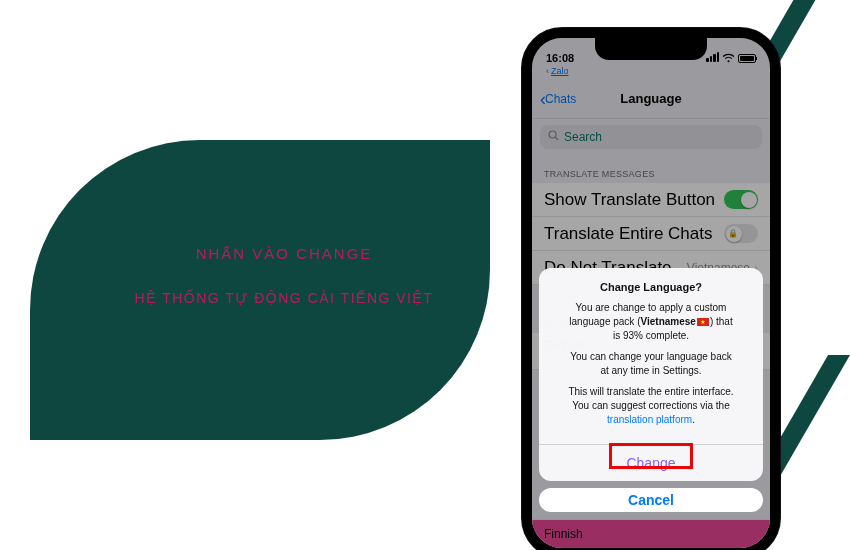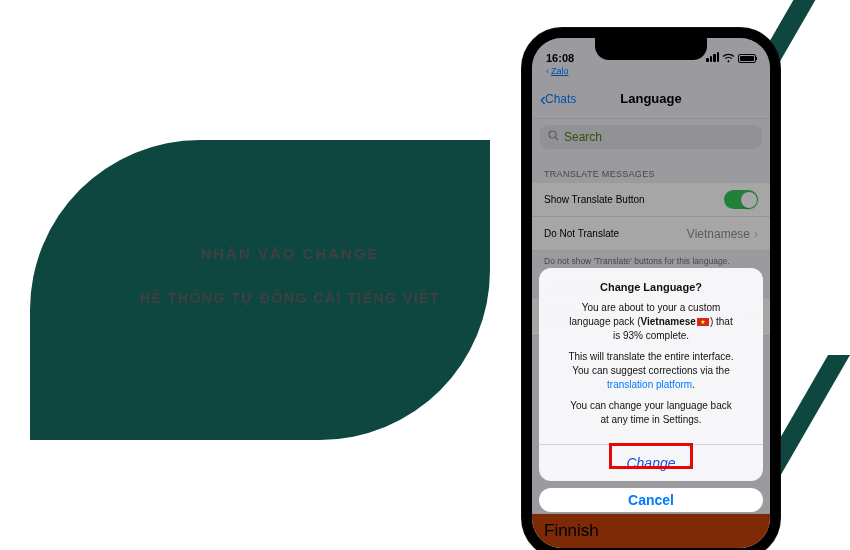--- a/index.html
+++ b/index.html
@@ -24,26 +24,26 @@
     background: #0e4740;
     transform: skewX(-30deg);
     z-index: 0;
   }
   .bg-slash-1 { top: -60px; right: 75px; }
   .bg-slash-2 { top: 355px; right: 75px; }
 
   .caption {
     position: absolute;
     top: 245px;
-    left: 90px;
+    left: 84px;
     width: 400px;
     text-align: center;
-    color: #404040;
+    color: #be185d;
     z-index: 2;
-    font-weight: 700;
+    font-weight: 400;
     letter-spacing: .5px;
   }
   .caption .line1 { font-size: 15px; margin-bottom: 28px; letter-spacing: 2px; }
   .caption .line2 { font-size: 14px; letter-spacing: 1.5px; }
 
   
   .phone {
     position: absolute;
     top: 28px;
     right: 70px;
@@ -89,26 +89,26 @@
   .battery { width:18px; height:9px; border:1px solid #000; border-radius:2px; position:relative; }
   .battery::after { content:''; position:absolute; right:-2px; top:2px; width:1px; height:3px; background:#000; }
   .battery-fill { position:absolute; left:1px; top:1px; bottom:1px; width:85%; background:#000; border-radius:1px; }
 
   
   .navhdr { height: 40px; position: relative; display:flex; align-items:center; justify-content:center; border-bottom: .5px solid rgba(0,0,0,.08); z-index:5; }
   .back { position:absolute; left:8px; display:flex; align-items:center; color:#007aff; font-size:12px; }
   .back .chev { font-size: 18px; line-height: 14px; margin-right: -1px; }
   .navtitle { font-weight: 600; font-size: 13px; }
 
-  .search { margin: 6px 8px; height: 24px; background: rgba(120,120,128,.12); border-radius: 8px; display:flex; align-items:center; padding: 0 8px; color: #4d7c0f; font-size: 12px; z-index:5; }
+  .search { margin: 6px 8px; height: 24px; background: rgba(120,120,128,.12); border-radius: 8px; display:flex; align-items:center; padding: 0 8px; color: #0f766e; font-size: 12px; z-index:5; }
   .search .mag { margin-right: 5px; font-size: 12px; }
 
   .section-hdr { padding: 14px 12px 4px; font-size: 9px; color: #6d6d72; letter-spacing: .3px; text-transform: uppercase; z-index:5; }
   .row { background:#fff; height: 34px; display:flex; align-items:center; justify-content:space-between; padding: 0 12px; border-bottom: .5px solid #e5e5ea; z-index:5; }
-  .row .label { font-size:10px; }
+  .row .label { font-size:17px; }
   .row .val { color:#8e8e93; font-size:12px; display:flex; align-items:center; }
   .row .chevr { color:#c7c7cc; margin-left:4px; }
   .toggle { width:34px; height:19px; border-radius:10px; position:relative; }
   .toggle .knob { position:absolute; top:1.5px; width:16px; height:16px; background:#fff; border-radius:50%; box-shadow:0 1px 2px rgba(0,0,0,.3); }
   .toggle.on { background:#34c759; } .toggle.on .knob { right:1.5px; }
   .toggle.lock { background:#e5e5ea; } .toggle.lock .knob { left:1.5px; display:flex; align-items:center; justify-content:center; color:#8e8e93; font-size:8px; }
   .footnote { padding: 5px 12px; font-size:8.5px; color:#6d6d72; z-index:5; }
 
   .langrow { background:#fff; padding: 6px 12px; border-bottom:.5px solid #e5e5ea; display:flex; align-items:center; justify-content:space-between; z-index:5; }
   .langrow .names .native { font-size:12px; }
@@ -118,26 +118,26 @@
   
   .dialog { position:absolute; bottom:36px; left:7px; right:7px; z-index:40; }
   .dlg-card { background: rgba(248,248,250,.98); border-radius:12px; overflow:hidden; text-align:center; margin-bottom:7px; }
   .dlg-body { padding: 12px 27px 10px; font-size:10px; line-height:1.4; color:#111; }
   .dlg-title { font-weight:600; font-size:11px; margin-bottom:6px; }
   .dlg-body a { color:#007aff; text-decoration:none; }
   .dlg-body p { margin-bottom:7px; }
   .dlg-body strong { font-weight:600; }
   .flag { display:inline-block; width:12px; height:8px; background:#da251d; position:relative; vertical-align:middle; margin:0 1px; }
   .flag::after { content:'★'; position:absolute; left:50%; top:50%; transform:translate(-50%,-52%); color:#ff0; font-size:6px; }
-  .dlg-btn { border-top:.5px solid rgba(0,0,0,.15); padding:10px; color:#1d4ed8; font-size:14px;font-style:italic; }
+  .dlg-btn { border-top:.5px solid rgba(0,0,0,.15); padding:10px; color:#8b5cf6; font-size:14px; }
   .dlg-cancel { background:#fff; border-radius:12px; padding:4px; text-align:center; color:#007aff; font-size:14px; font-weight:600; }
   .highlight-red { position:absolute; border:3px solid #ea0606; pointer-events:none; z-index:45; }
   .hr1 { bottom:79px; left:50%; transform:translateX(-50%); width:84px; height:26px; }
 
-  .bottomrow { position:absolute; bottom:0; left:0; right:0; background:#c2410c; padding:7px 12px; border-top:.5px solid #e5e5ea; font-size:17px; z-index:5; }
+  .bottomrow { position:absolute; bottom:0; left:0; right:0; background:#ec4899; padding:7px 12px; border-top:.5px solid #e5e5ea; font-size:12px; z-index:5; }
 </style>
 </head>
 <body>
 
 <div class="bg-slash-1"></div>
 <div class="bg-slash-2"></div>
 <div class="bg-leaf"></div>
 
 <div class="caption">
   <div class="line1">NHẤN VÀO CHANGE</div>
@@ -186,20 +186,26 @@
     </div>
 
     <div class="section-hdr">TRANSLATE MESSAGES</div>
     <div class="row">
       <span class="label">Show Translate Button</span>
       <span class="toggle on">
           <span class="knob"></span>
         </span>
     </div>
     <div class="row">
+      <span class="label">Translate Entire Chats</span>
+      <span class="toggle lock">
+          <span class="knob">🔒</span>
+        </span>
+    </div>
+    <div class="row">
       <span class="label">Do Not Translate</span>
       <span class="val">
         <span>Vietnamese</span>
         <span class="chevr">›</span>
       </span>
     </div>
     <div class="footnote">Do not show 'Translate' buttons for this language.</div>
 
     <div class="section-hdr">INTERFACE LANGUAGE</div>
     <div class="langrow">
@@ -212,26 +218,26 @@
 
     <div class="bottomrow">Finnish</div>
 
     <div class="dim-overlay"></div>
 
     <div class="dialog">
       <div class="dlg-card">
         <div class="dlg-body">
           <div class="dlg-title">Change Language?</div>
           <p>
-            <span>You are about to your a custom language pack (</span><strong>Vietnamese</strong><span class="flag"></span><span>) that is 93% complete.</span>
+            <span>You are change to apply a custom language pack (</span><strong>Vietnamese</strong><span class="flag"></span><span>) that is 93% complete.</span>
           </p>
+          <p>You can change your language back at any time in Settings.</p>
           <p>
             <span>This will translate the entire interface. You can suggest corrections via the </span><a>translation platform</a><span>.</span>
           </p>
-          <p>You can change your language back at any time in Settings.</p>
         </div>
         <div class="dlg-btn">Change</div>
       </div>
       <div class="dlg-cancel">Cancel</div>
     </div>
 
     <div class="highlight-red hr1"></div>
 
   </div>
 </div>

